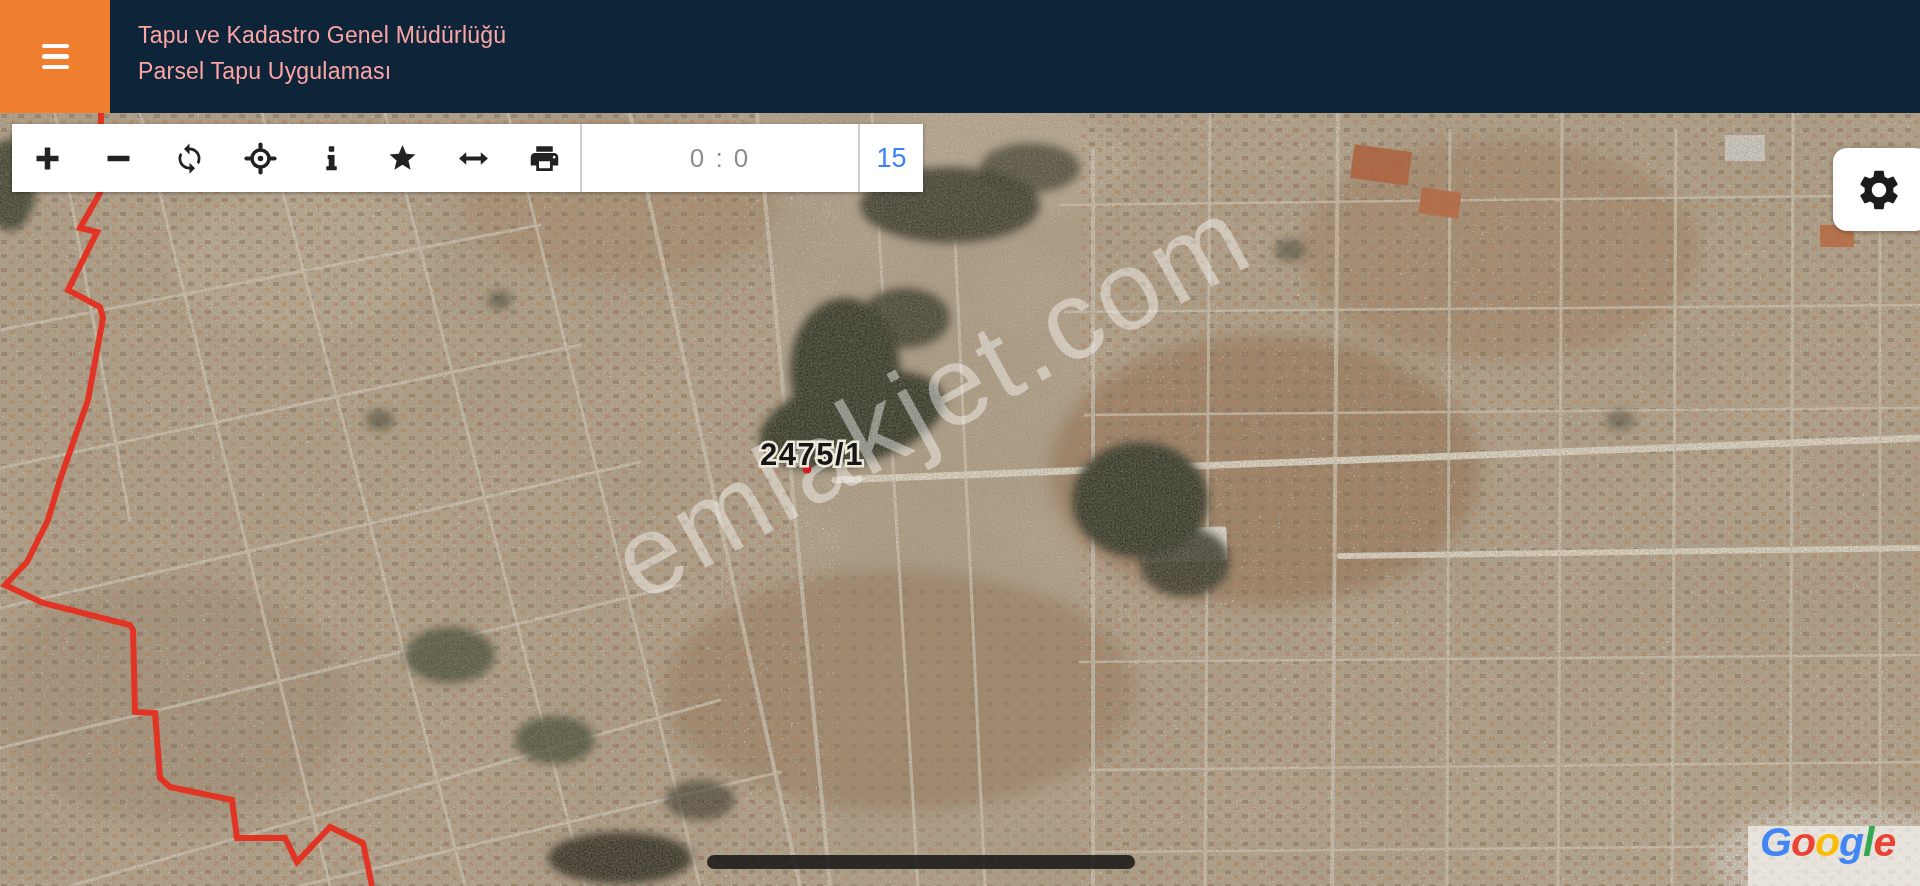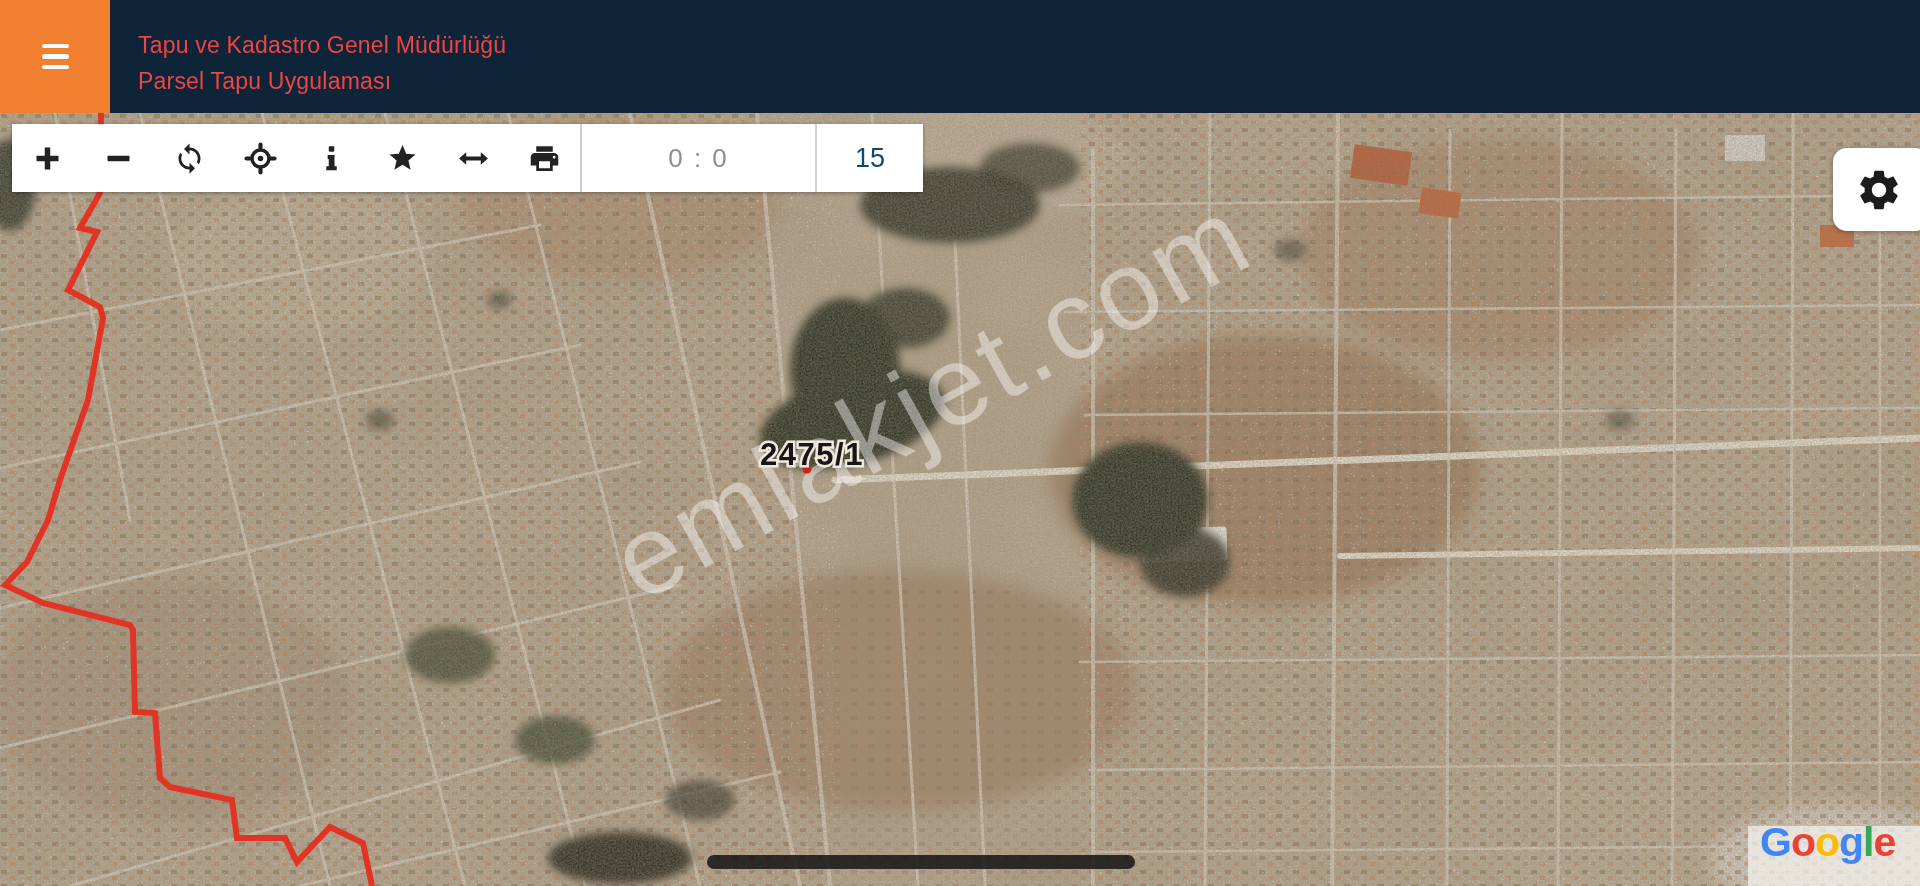--- a/index.html
+++ b/index.html
@@ -10,47 +10,47 @@
   #map-wrap{position:absolute;inset:0;z-index:0;}
   #map-wrap svg{display:block;}
 
   
   .app-header{position:absolute;left:0;top:0;width:1920px;height:113px;
     background:#0e2438;z-index:30;display:flex;align-items:stretch;}
   .menu-btn{width:110px;height:113px;background:#f08030;border:none;cursor:pointer;
     display:flex;align-items:center;justify-content:center;flex:0 0 auto;}
   .hamburger{width:27px;display:flex;flex-direction:column;gap:6px;}
   .hamburger span{display:block;height:4.5px;border-radius:2.5px;background:#fdfdfd;}
-  .titles{padding:27px 0 0 28px;color:#ef4444;}
+  .titles{padding:17px 0 0 28px;color:#fca5a5;}
   .titles .line{font-size:23px;line-height:36px;letter-spacing:.2px;}
 
   
   .toolbar{position:absolute;left:12px;top:124px;width:911px;height:68px;
     background:#ffffff;z-index:20;display:flex;align-items:stretch;
     box-shadow:0 1px 4px rgba(0,0,0,.35);}
   .tb-btn{width:71px;border:none;background:transparent;cursor:pointer;
     display:flex;align-items:center;justify-content:center;padding:0;}
   .tb-btn svg{width:33px;height:33px;fill:#222;}
   .tb-sep{width:2px;background:#cfcfcf;}
   .tb-coord{flex:1;display:flex;align-items:center;justify-content:center;
     font-size:26px;color:#8d8d8d;letter-spacing:2px;}
-  .tb-zoom{width:106px;display:flex;align-items:center;justify-content:center;
-    font-size:27px;color:#0c4a6e;}
+  .tb-zoom{width:63px;display:flex;align-items:center;justify-content:center;
+    font-size:27px;color:#3b82f6;}
 
   
   .settings-btn{position:absolute;left:1833px;top:148px;width:96px;height:83px;
     background:#ffffff;border:none;border-radius:14px;z-index:20;cursor:pointer;
     box-shadow:0 1px 5px rgba(0,0,0,.35);display:flex;align-items:center;padding-left:22px;}
   .settings-btn svg{width:48px;height:48px;fill:#1c1c1c;}
 
   
   .google-patch{position:absolute;left:1748px;top:826px;width:172px;height:60px;
     background:rgba(245,244,240,.72);z-index:5;}
   .google-logo{position:absolute;left:1760px;top:820px;z-index:6;font-size:41px;
-    font-weight:bold;letter-spacing:-1px;line-height:44px;user-select:none;cursor:pointer;}
+    font-weight:bold;letter-spacing:-1px;line-height:44px;user-select:none;cursor:pointer;font-style:italic;}
   .drag-indicator{position:absolute;left:707px;top:855px;width:428px;height:14px;
     border-radius:7px;background:rgba(22,22,22,.86);z-index:6;cursor:grab;}
 </style>
 </head>
 <body>
 
 <div id="map-wrap">
 <svg width="1920" height="886" viewBox="0 0 1920 886" xmlns="http://www.w3.org/2000/svg">
   <defs>
     <filter id="b8">

